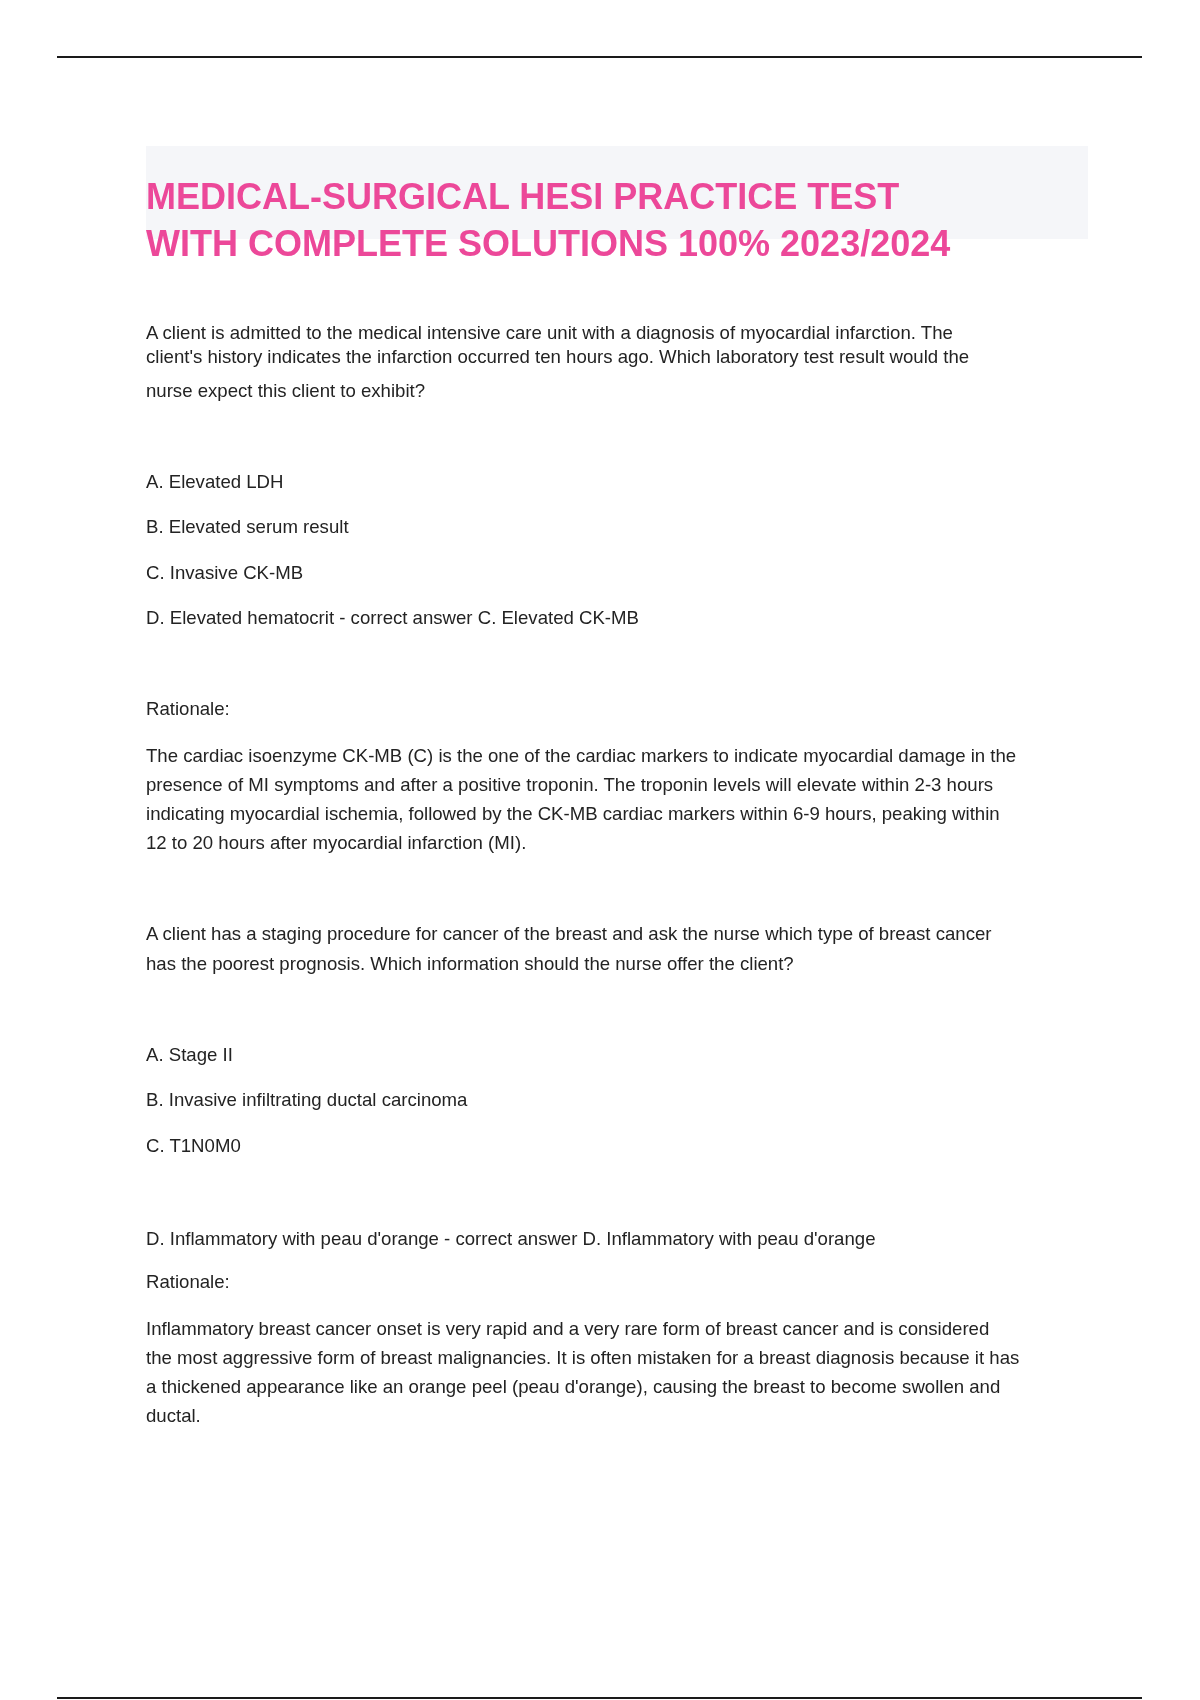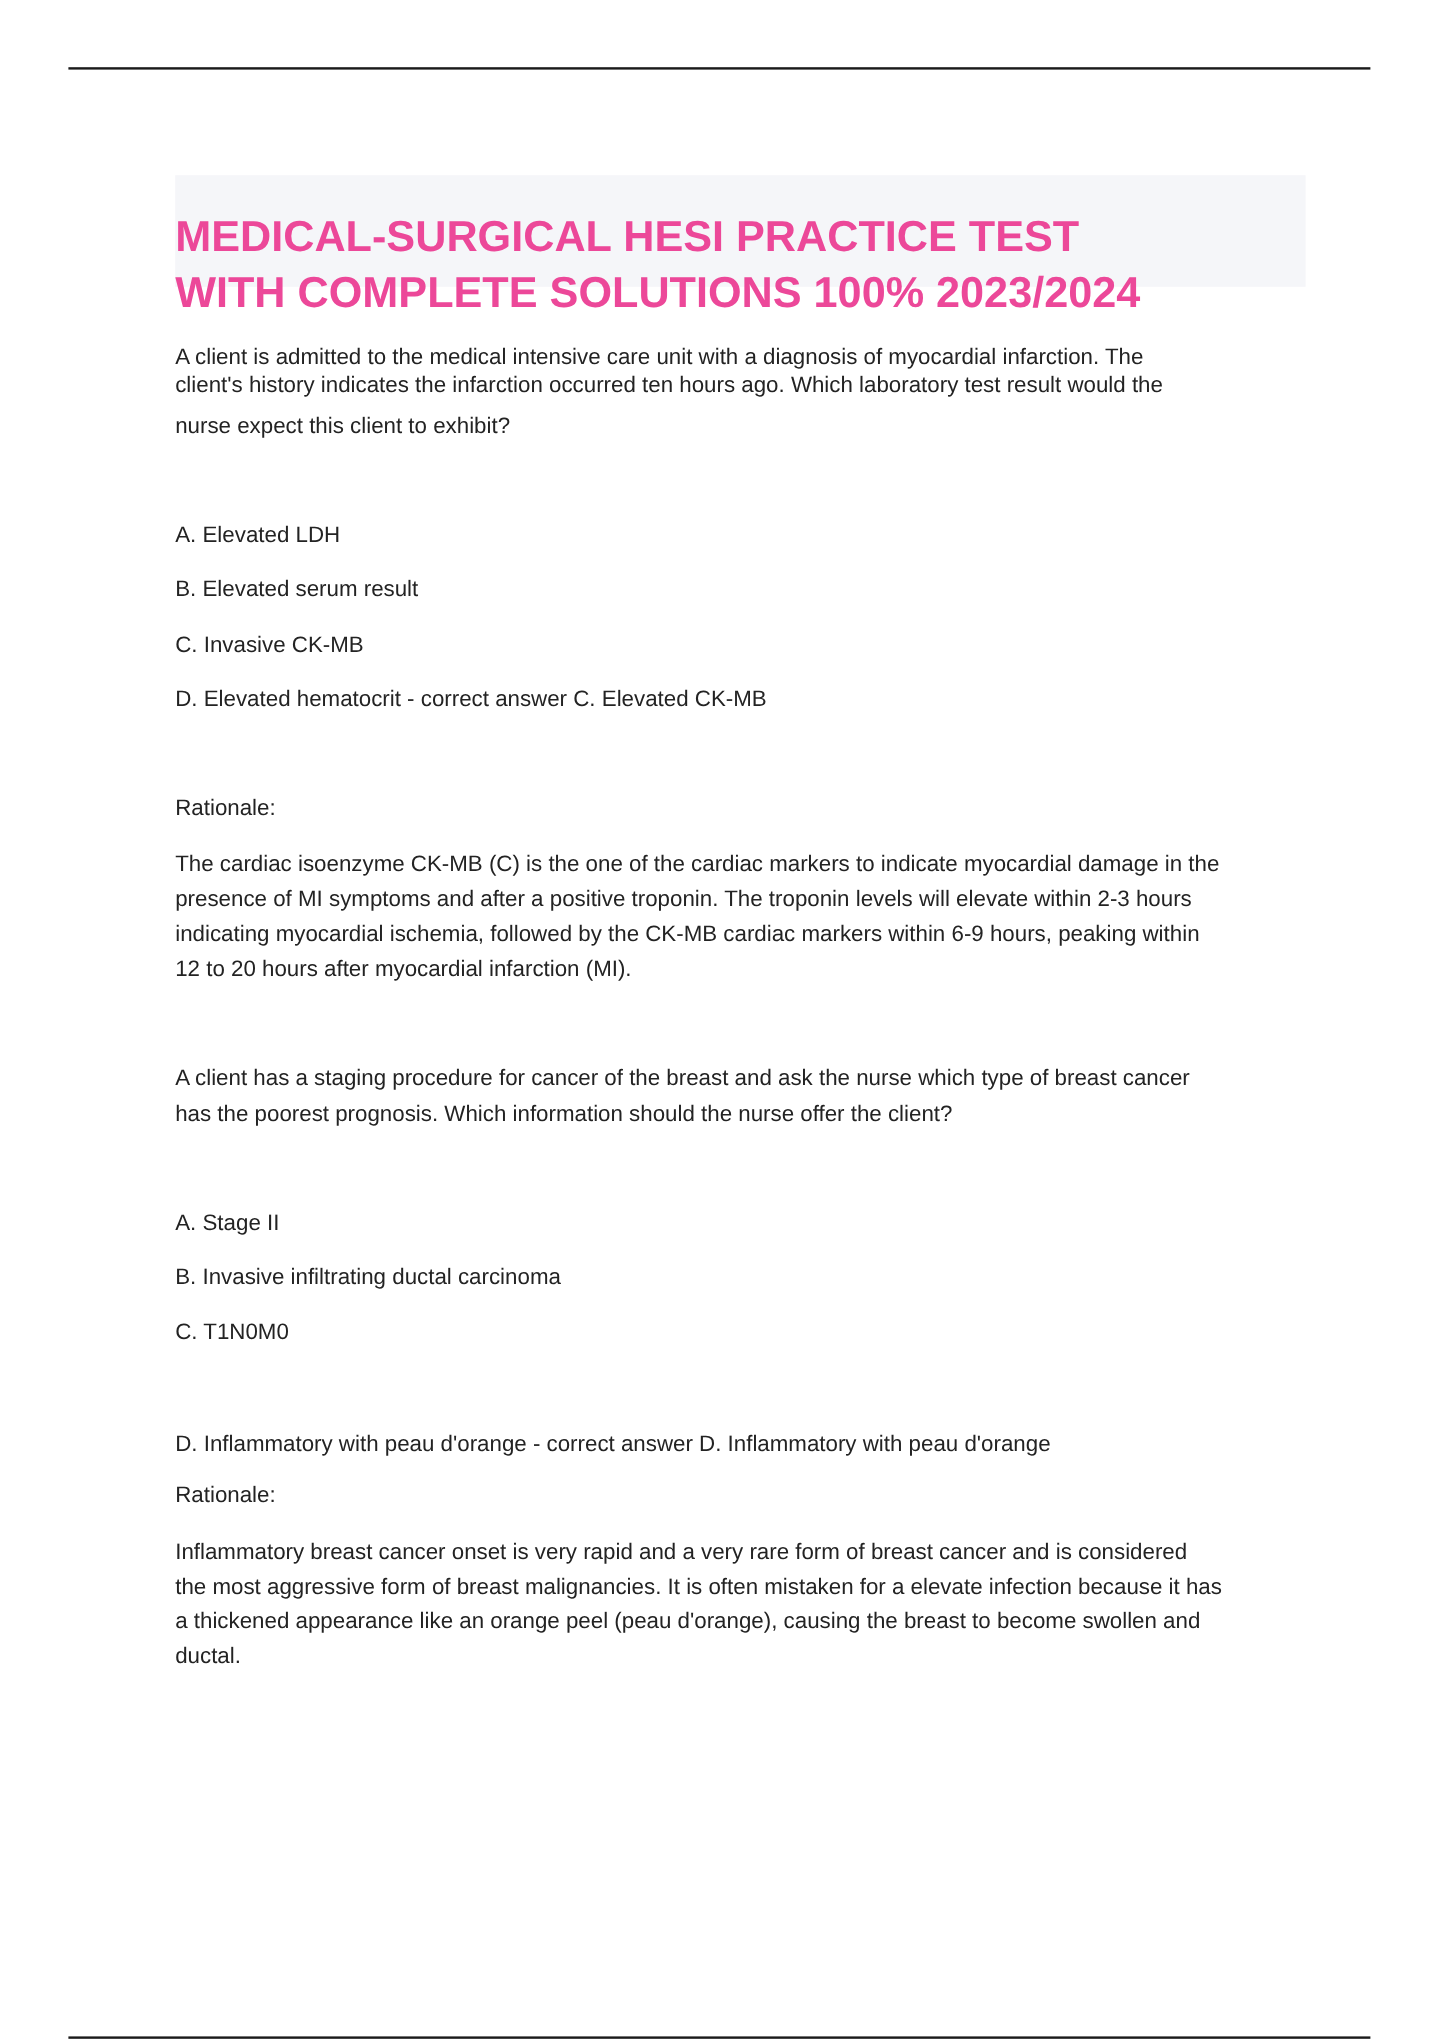--- a/index.html
+++ b/index.html
@@ -9,21 +9,21 @@
     .rule.top { left: 57px; top: 56px; width: 1085px; }
     .rule.bottom { left: 57px; top: 1697px; width: 1085px; }
     .title-box { position: absolute; left: 146px; top: 146px; width: 942px; height: 93px;
                  background: #f5f6f9; }
     .title-line { position: absolute; left: 146px; font-family: "Liberation Sans", sans-serif;
                   font-weight: bold; font-size: 36px; color: #ec4899; white-space: nowrap;
                   letter-spacing: 0px; line-height: 1; margin-top: 30px; }
     .t1 { top: 149px; }
     .t2 { top: 196px; }
     .line { position: absolute; left: 146px; font-family: "Liberation Sans", sans-serif;
-            font-size: 18.6px; color: #232323; white-space: nowrap; line-height: 1; }
+            font-size: 18.6px; color: #232323; white-space: nowrap; line-height: 1; margin-top: 36px; }
   </style>
 </head>
 <body>
 
 <div>
   <div class="rule top"></div>
 
   <div class="title-box"></div>
   <div class="title-line t1">MEDICAL-SURGICAL HESI PRACTICE TEST</div>
   <div class="title-line t2">WITH COMPLETE SOLUTIONS 100% 2023/2024</div>
@@ -49,19 +49,19 @@
     <div class="line" style="top:889px">A client has a staging procedure for cancer of the breast and ask the nurse which type of breast cancer</div>
     <div class="line" style="top:919px">has the poorest prognosis. Which information should the nurse offer the client?</div>
 
     <div class="line" style="top:1010px">A. Stage II</div>
     <div class="line" style="top:1055px">B. Invasive infiltrating ductal carcinoma</div>
     <div class="line" style="top:1101px">C. T1N0M0</div>
     <div class="line" style="top:1194px">D. Inflammatory with peau d'orange - correct answer D. Inflammatory with peau d'orange</div>
 
     <div class="line" style="top:1237px">Rationale:</div>
     <div class="line" style="top:1284px">Inflammatory breast cancer onset is very rapid and a very rare form of breast cancer and is considered</div>
-    <div class="line" style="top:1313px">the most aggressive form of breast malignancies. It is often mistaken for a elevate infection because it has</div>
+    <div class="line" style="top:1313px">the most aggressive form of breast malignancies. It is often mistaken for a breast diagnosis because it has</div>
     <div class="line" style="top:1342px">a thickened appearance like an orange peel (peau d'orange), causing the breast to become swollen and</div>
     <div class="line" style="top:1371px">ductal.</div>
   </div>
 
   <div class="rule bottom"></div>
 </div>
 
 </body></html>

